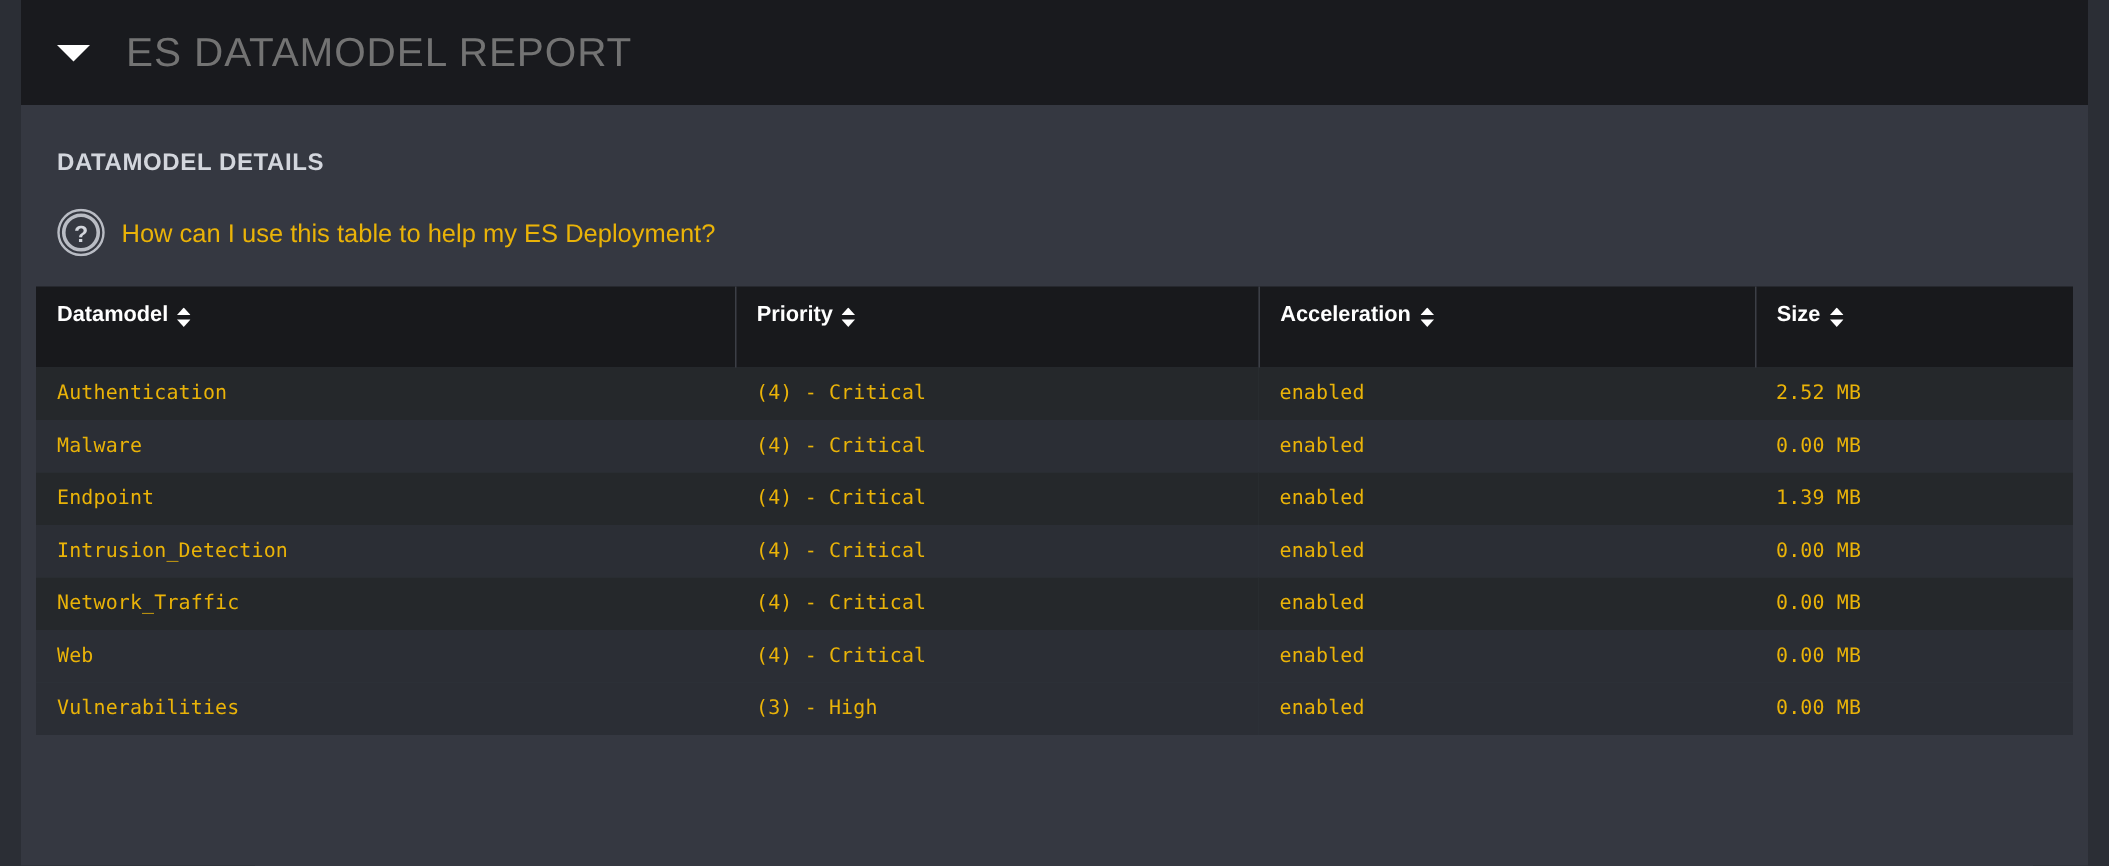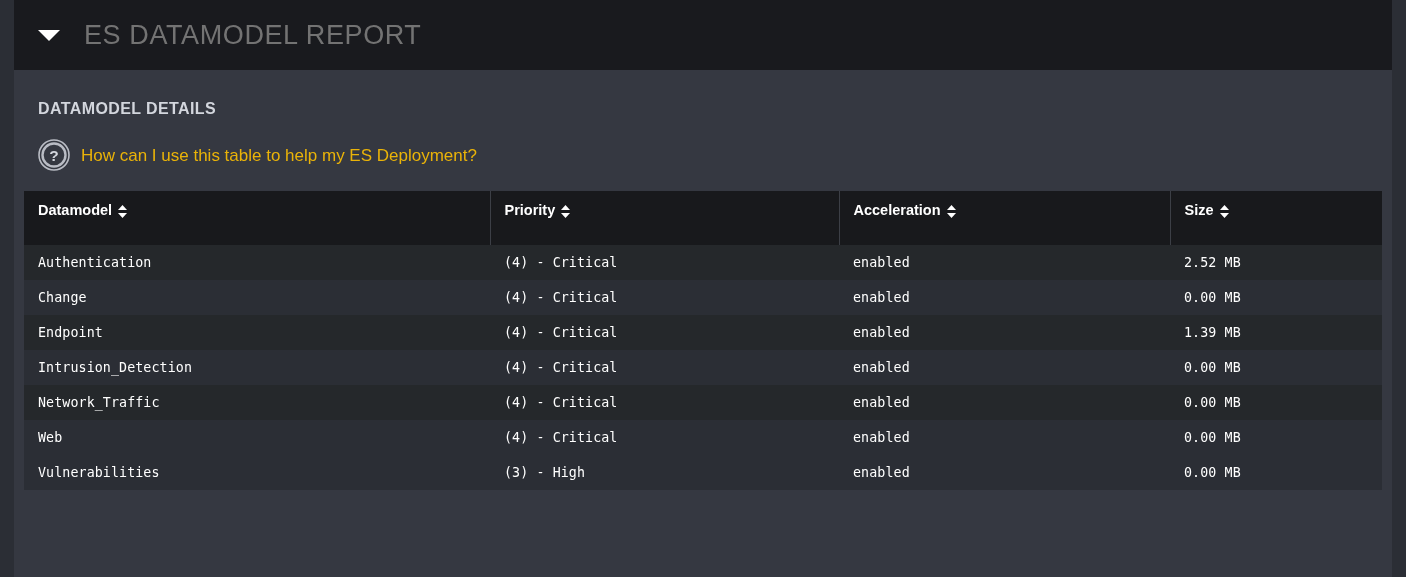--- a/index.html
+++ b/index.html
@@ -124,21 +124,21 @@
     display: inline-block;
     width: 9px;
     height: 13px;
     position: relative;
     top: 1px;
   }
 
   table.dm-table tbody td {
     font-family: "DejaVu Sans Mono", monospace;
     font-size: 13.3px;
-    color: #ffffff;
+    color: #eab308;
     height: 35px;
     padding: 0 0 0 14px;
     vertical-align: middle;
     white-space: nowrap;
     letter-spacing: 0.1px;
   }
   table.dm-table tbody tr.odd  { background: #25282b; }
   table.dm-table tbody tr.even { background: #2b2e35; }
 
   td.size-cell {
@@ -235,21 +235,21 @@
             </tr>
           </thead>
           <tbody id="table-body">
               <tr class="odd">
                 <td>Authentication</td>
                 <td>(4) - Critical</td>
                 <td>enabled</td>
                 <td class="size-cell">2.52 MB</td>
               </tr>
               <tr class="even">
-                <td>Change</td>
+                <td>Malware</td>
                 <td>(4) - Critical</td>
                 <td>enabled</td>
                 <td class="size-cell">0.00 MB</td>
               </tr>
               <tr class="odd">
                 <td>Endpoint</td>
                 <td>(4) - Critical</td>
                 <td>enabled</td>
                 <td class="size-cell">1.39 MB</td>
               </tr>

